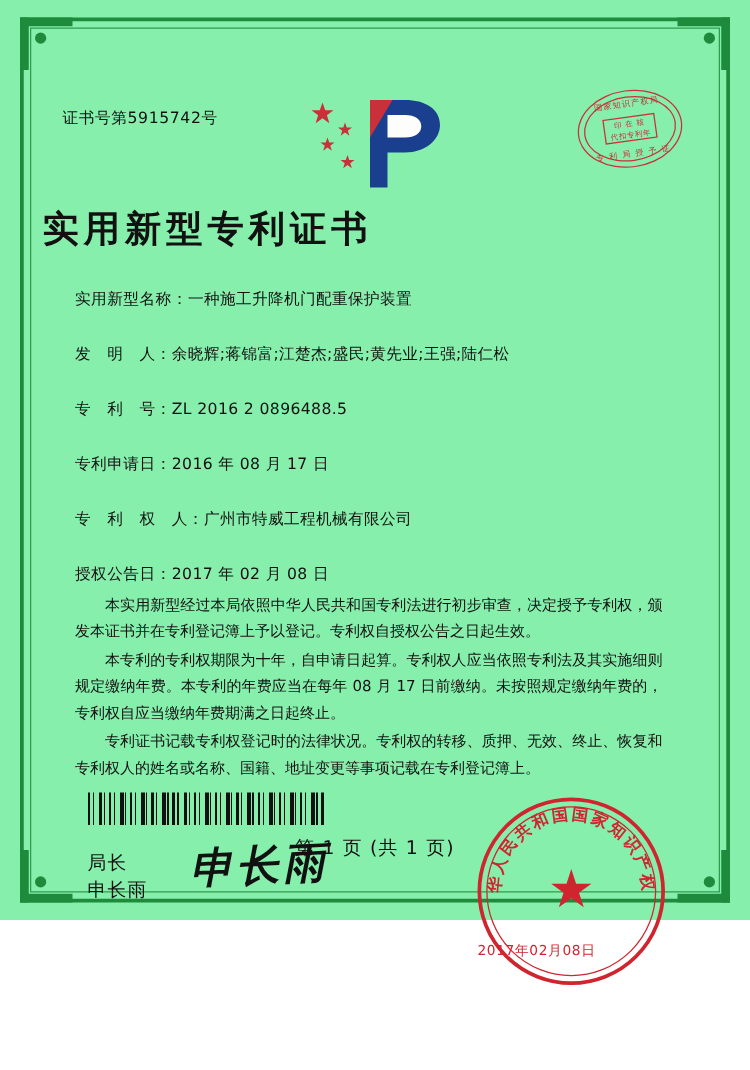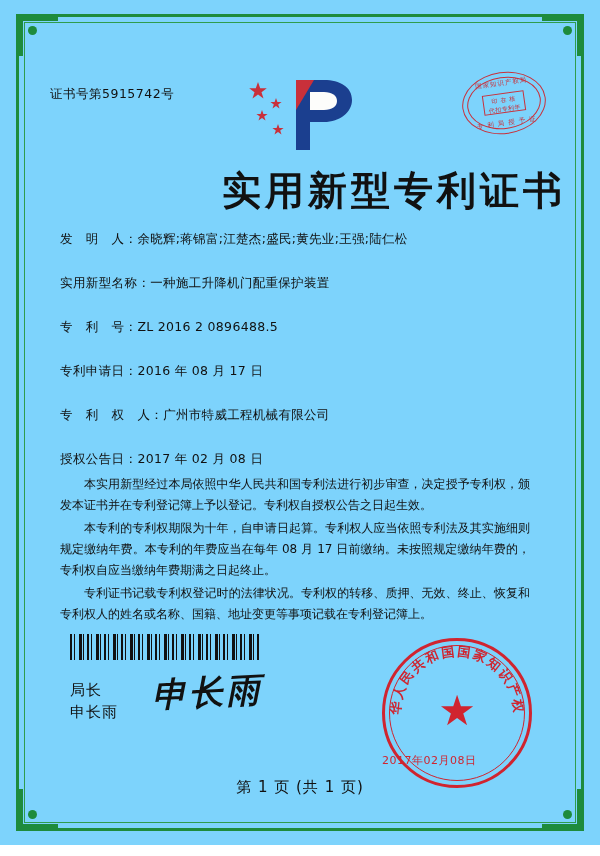--- a/index.html
+++ b/index.html
@@ -11,23 +11,23 @@
     width: 600px;
     height: 856px;
     font-family: "DejaVu Sans", "Liberation Sans", sans-serif;
     color: #1a1a1a;
     overflow: hidden;
   }
 
   .certificate {
     position: relative;
     width: 600px;
-    height: 845px;
-    box-sizing: border-box;
-    background: #7dd3fc;
+    height: 736px;
+    box-sizing: border-box;
+    background: #86efac;
   }
 
   
   .border-outer {
     position: absolute;
     left: 16px;
     top: 14px;
     right: 16px;
     bottom: 14px;
     border: 3px solid #1e8b3c;
@@ -140,23 +140,23 @@
   }
   .top-stamp .arc-top { top: 7px; }
   .top-stamp .arc-bottom { bottom: 6px; }
 
   
   .title {
     position: absolute;
     left: 0;
     right: 0;
     top: 130px;
-    text-align: right;
+    text-align: left;
     font-family: Liberation Serif, serif;
-    font-size: 39px;
+    font-size: 29px;
     font-weight: bold;
     letter-spacing: 4px;
     color: #111;
   }
 
   
   .fields {
     position: absolute;
     left: 26px;
     right: 20px;
@@ -333,24 +333,24 @@
         <div>印 在 核</div>
         <div>代扣专利年</div>
       </div>
       <div class="arc-bottom">专 利 局 授 予 证</div>
     </div>
 
     <div class="title">实用新型专利证书</div>
 
     <div class="fields">
       <div class="field-row">
+        <span class="field-label">实用新型名称：</span><span class="field-value">一种施工升降机门配重保护装置</span>
+      </div>
+      <div class="field-row">
         <span class="field-label">发　明　人：</span><span class="field-value">余晓辉;蒋锦富;江楚杰;盛民;黄先业;王强;陆仁松</span>
-      </div>
-      <div class="field-row">
-        <span class="field-label">实用新型名称：</span><span class="field-value">一种施工升降机门配重保护装置</span>
       </div>
       <div class="field-row">
         <span class="field-label">专　利　号：</span><span class="field-value">ZL 2016 2 0896488.5</span>
       </div>
       <div class="field-row">
         <span class="field-label">专利申请日：</span><span class="field-value">2016 年 08 月 17 日</span>
       </div>
       <div class="field-row">
         <span class="field-label">专　利　权　人：</span><span class="field-value">广州市特威工程机械有限公司</span>
       </div>

